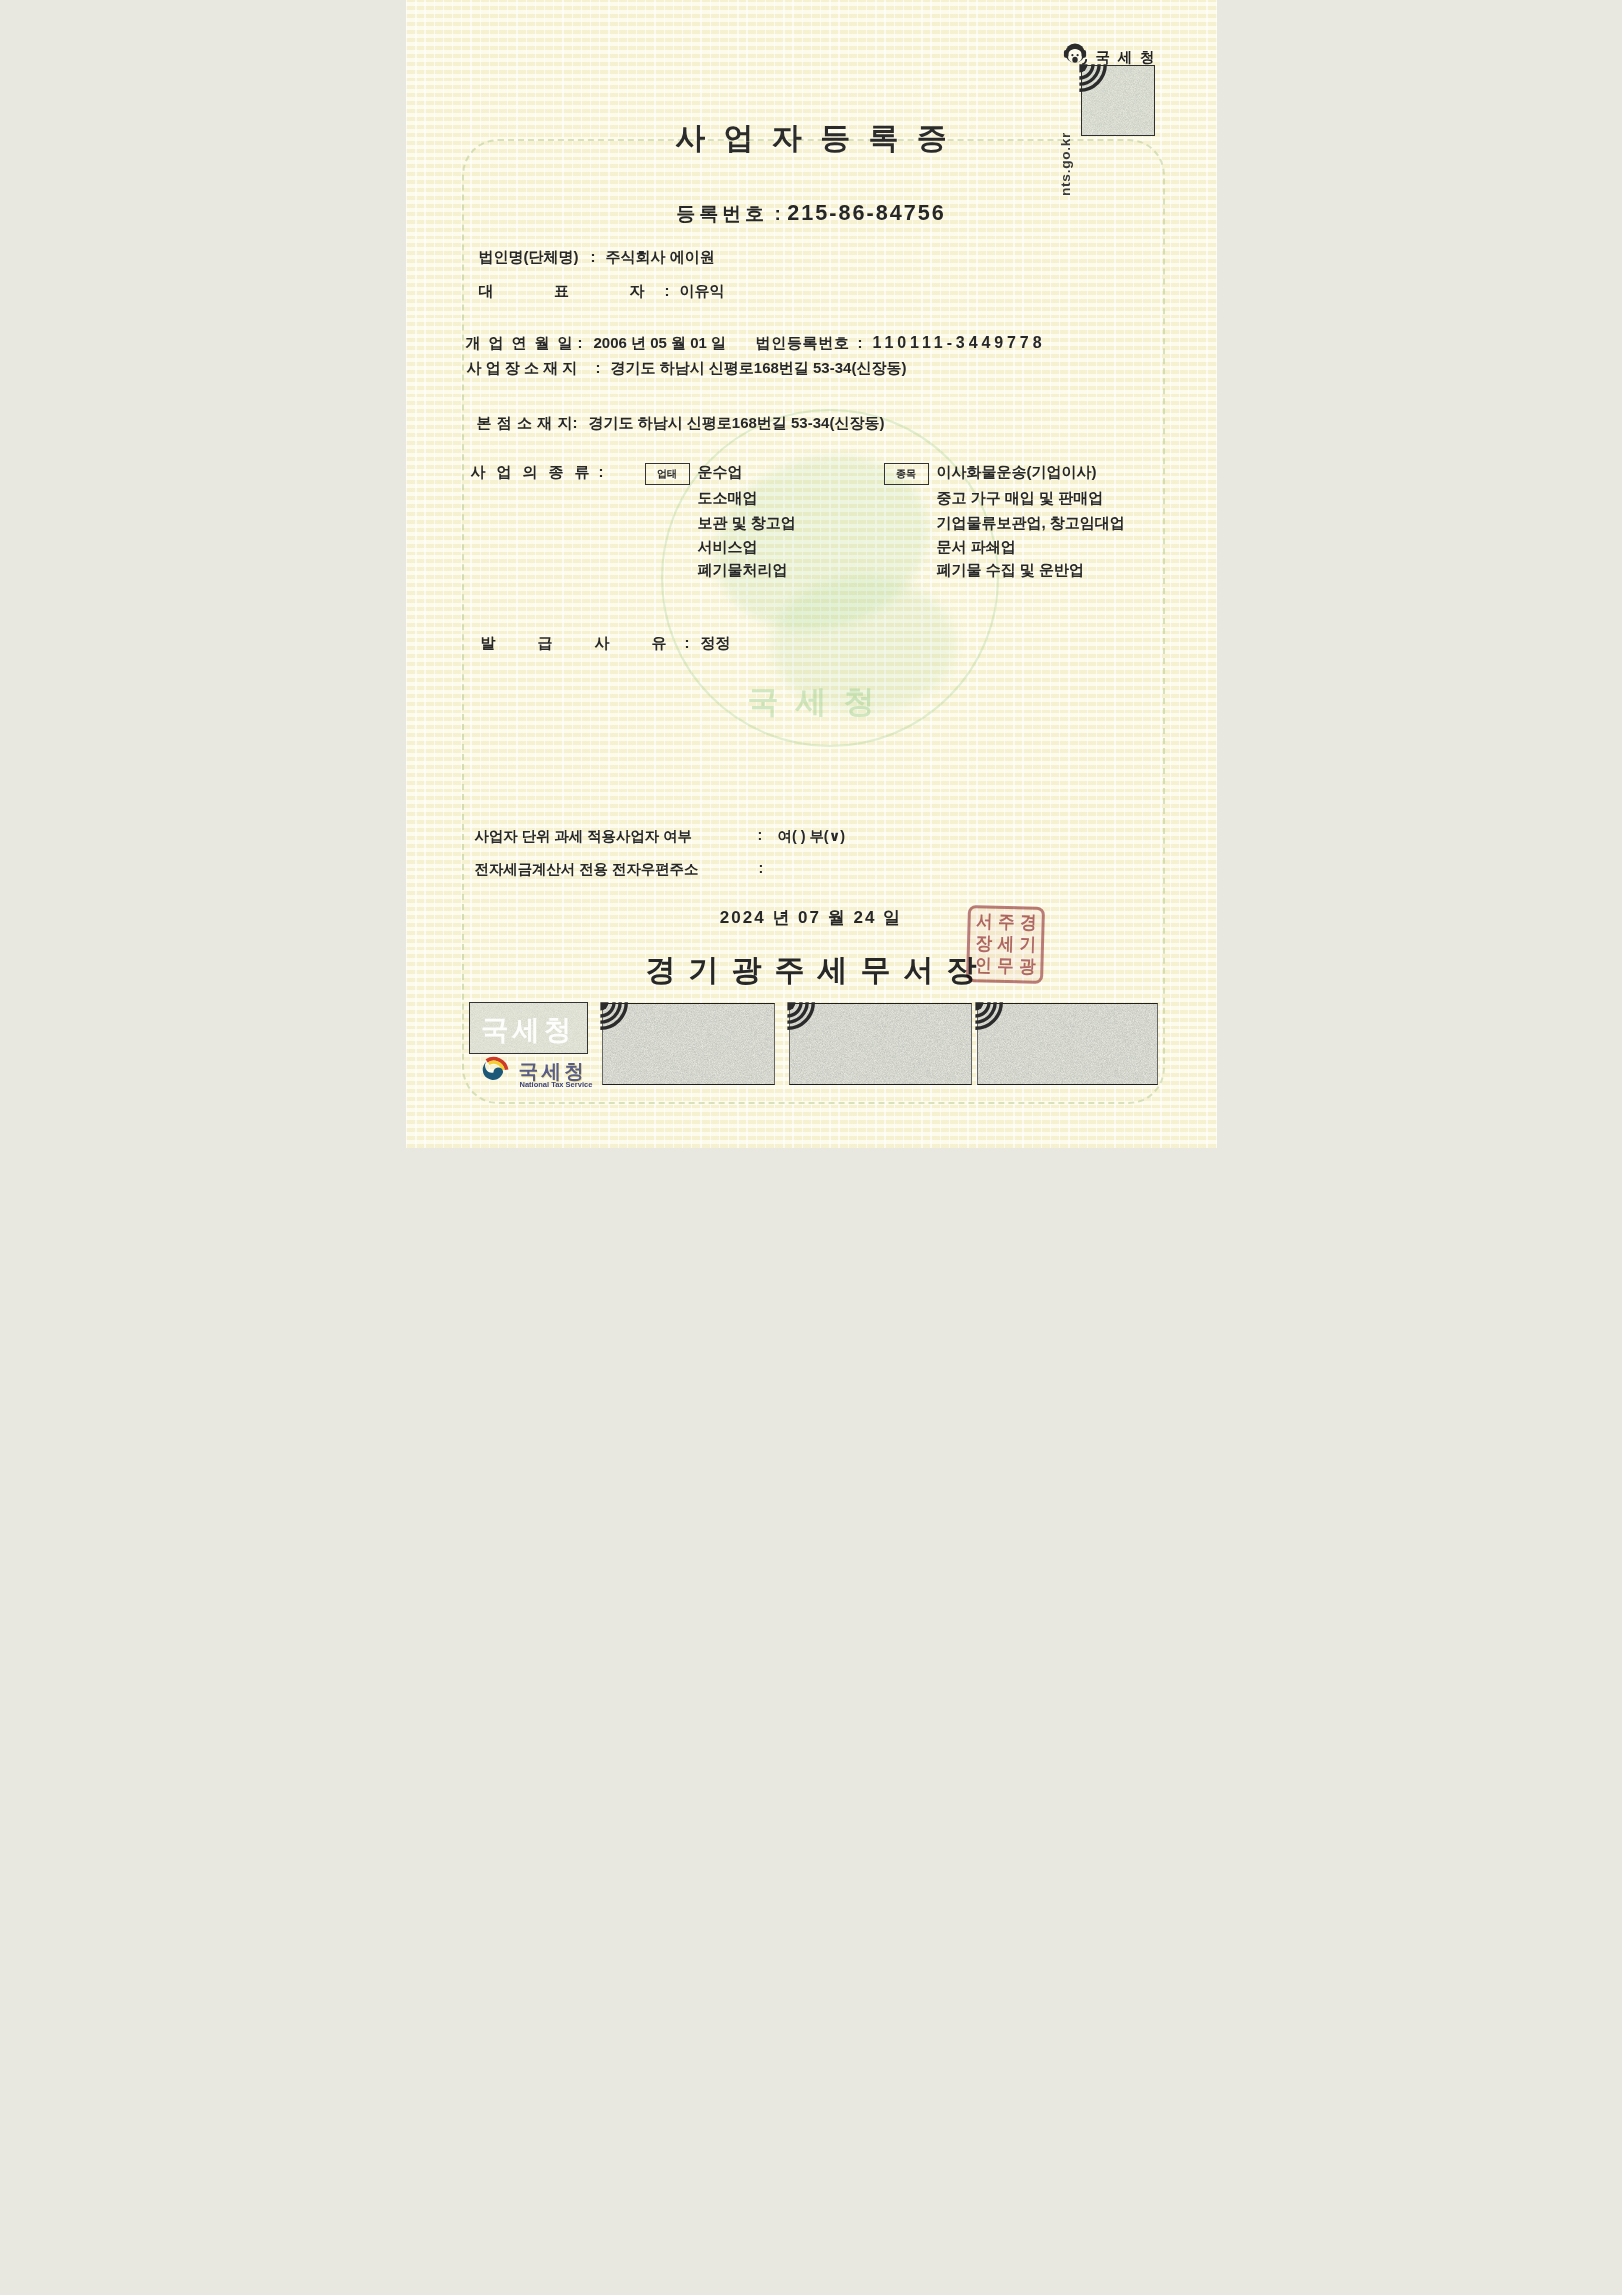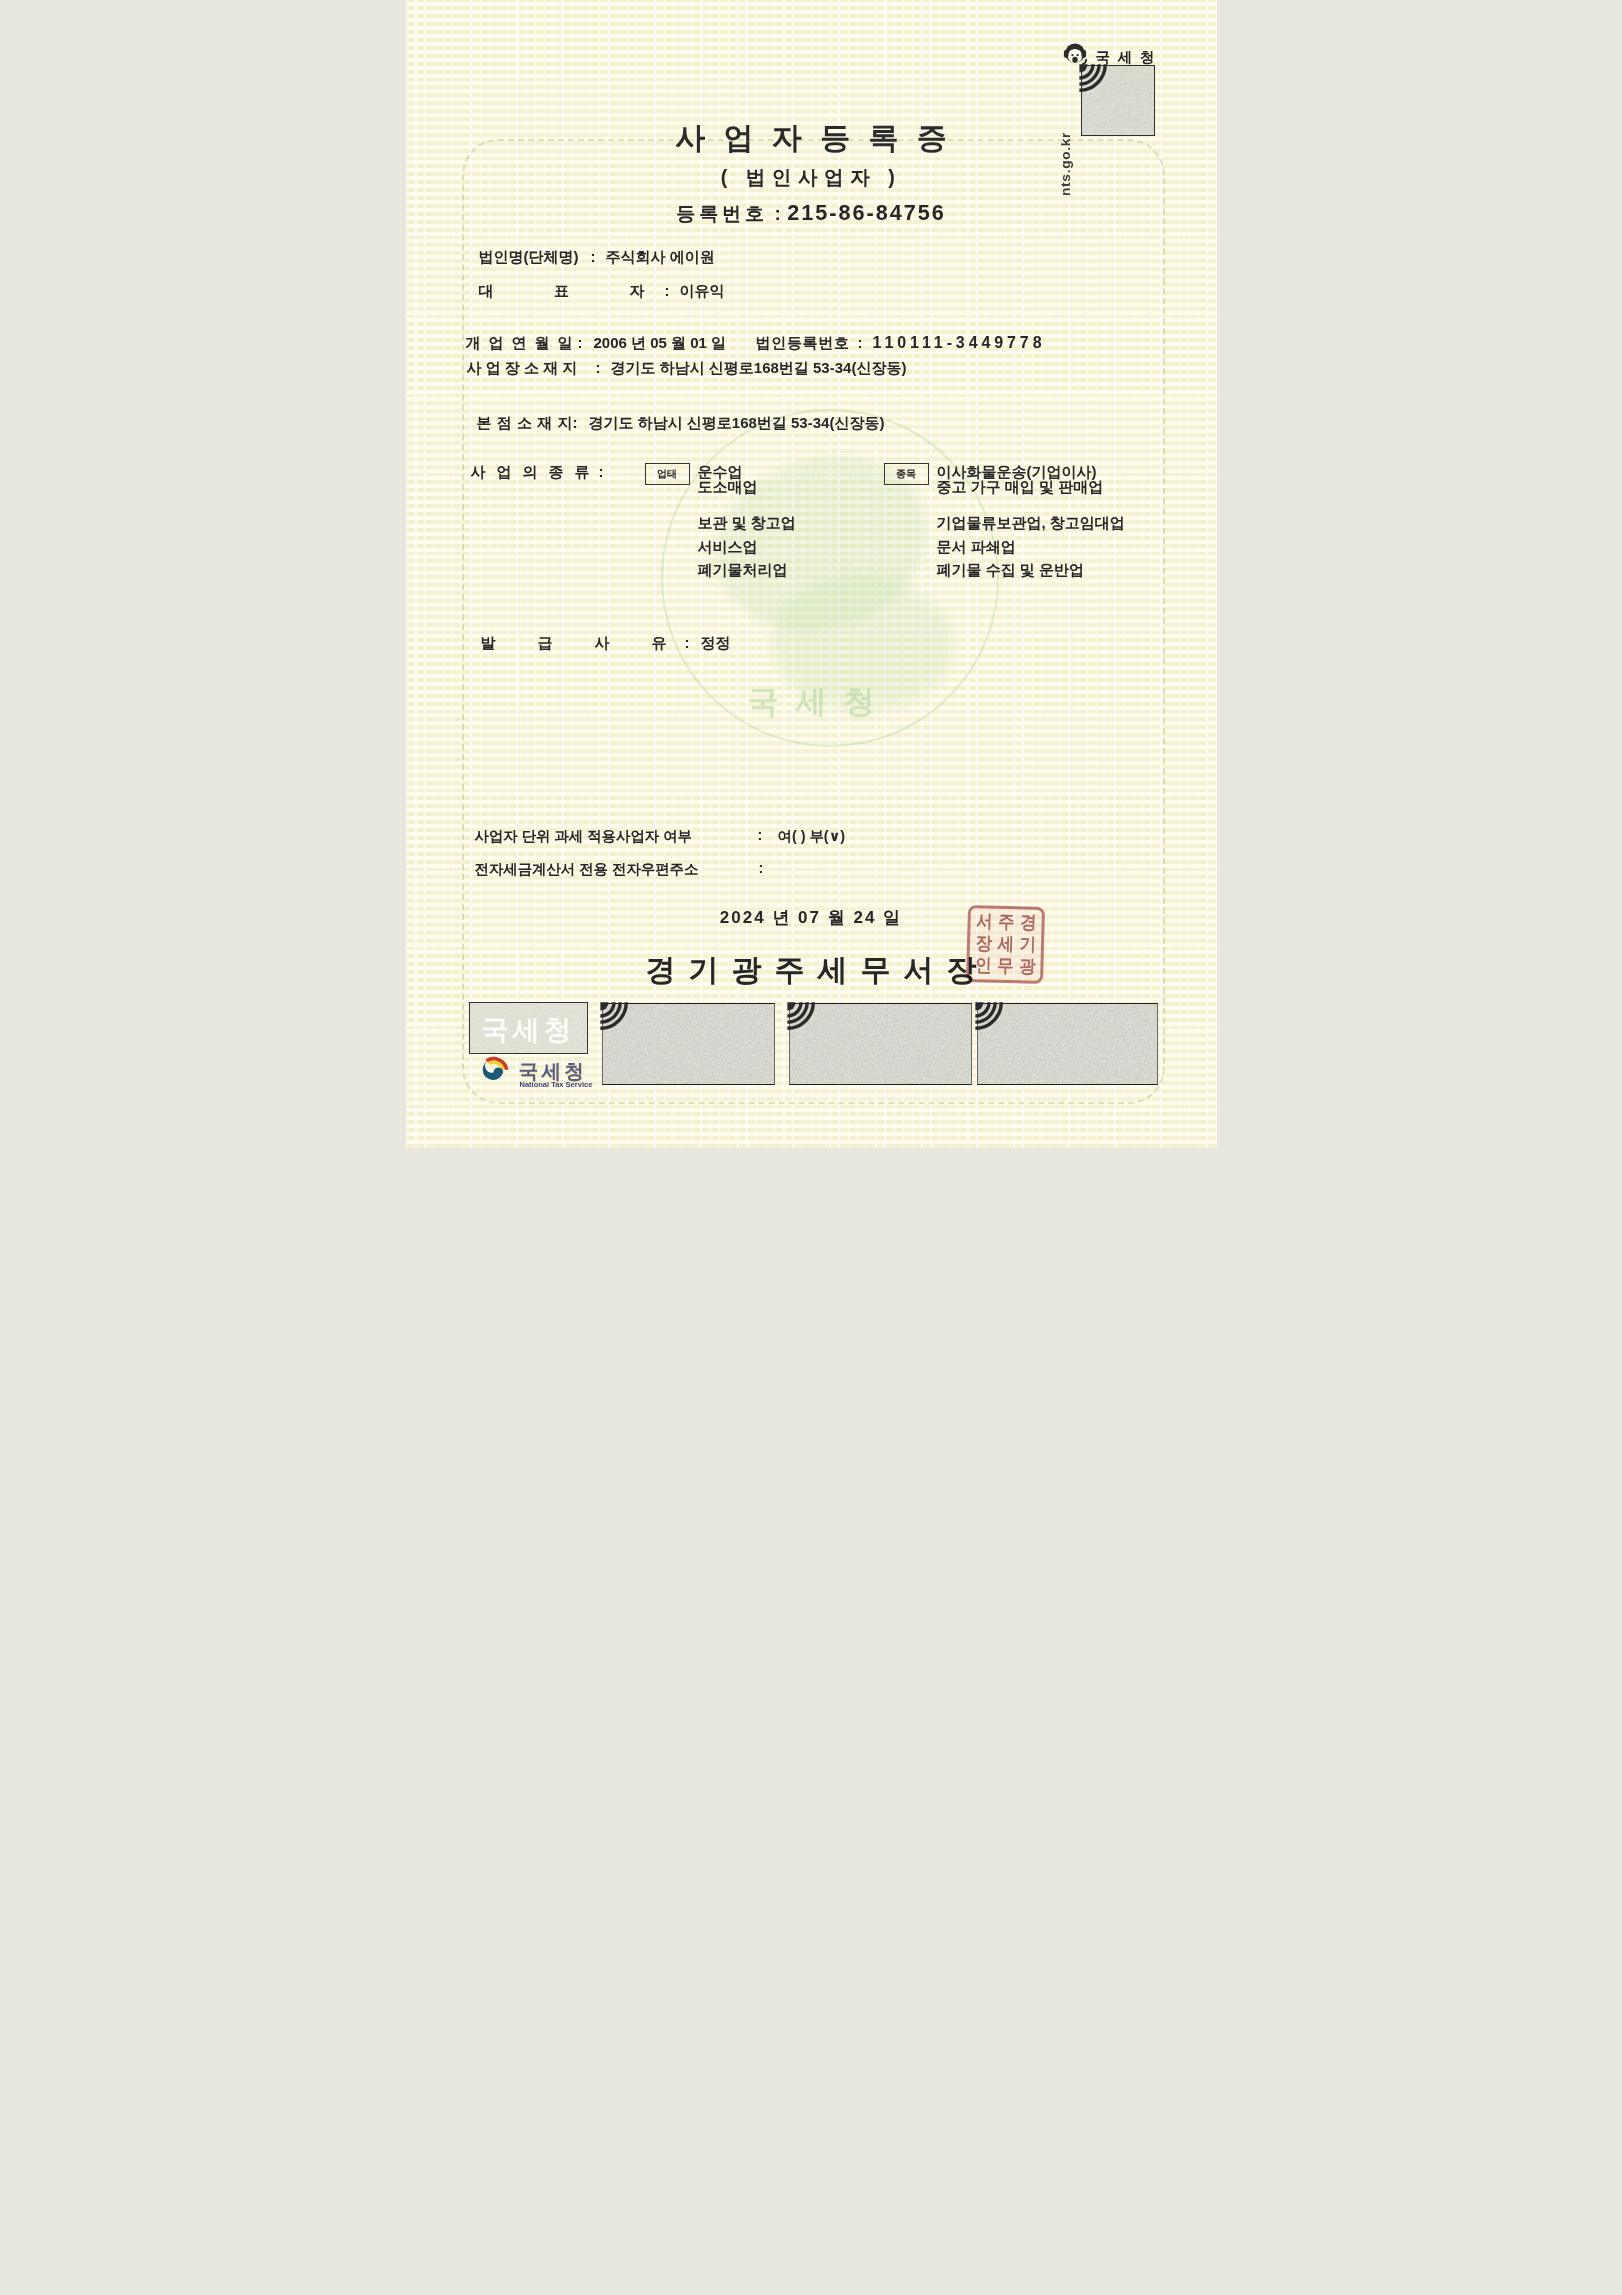--- a/index.html
+++ b/index.html
@@ -109,21 +109,20 @@
       </svg>
     <svg class="wave" viewBox="0 0 44 44">
       <path d="M2,2 h12 a12,12 0 0 1 -12,12 z" fill="#2b2b2b"></path>
       <path d="M22,2 A20,20 0 0 1 2,22" stroke="#2b2b2b" stroke-width="5" fill="none"></path>
       <path d="M31,2 A29,29 0 0 1 2,31" stroke="#2b2b2b" stroke-width="5" fill="none"></path>
       <path d="M40,2 A38,38 0 0 1 2,40" stroke="#2b2b2b" stroke-width="5" fill="none"></path>
     </svg>
   </div>
 
   <div class="title">사업자등록증</div>
-  <div class="subtitle">( 법인사업자 )</div>
   <div class="regline">
     <span class="rl">등록번호</span><span class="rc">:</span><span class="rv">215-86-84756</span>
   </div>
 
   <div class="row" style="top:248px">
     <span class="lbl" style="left:73px;width:103px">법인명(단체명)</span>
     <span style="left:185px">:</span>
     <span style="left:200px">주식회사 에이원</span>
   </div>
 
@@ -155,21 +154,21 @@
   </div>
 
   <div class="row" style="top:463px">
     <span class="lbl" style="left:65px;width:119px">사 업 의 종 류</span>
     <span style="left:193px">:</span>
     <span class="box" style="left:239px">업태</span>
     <span style="left:292px">운수업</span>
     <span class="box" style="left:478px">종목</span>
     <span style="left:531px">이사화물운송(기업이사)</span>
   </div>
-  <div class="row" style="top:478px">
+  <div class="row" style="top:489px">
     <span style="left:292px">도소매업</span>
     <span style="left:531px">중고 가구 매입 및 판매업</span>
   </div>
   <div class="row" style="top:514px">
     <span style="left:292px">보관 및 창고업</span>
     <span style="left:531px">기업물류보관업, 창고임대업</span>
   </div>
   <div class="row" style="top:538px">
     <span style="left:292px">서비스업</span>
     <span style="left:531px">문서 파쇄업</span>

